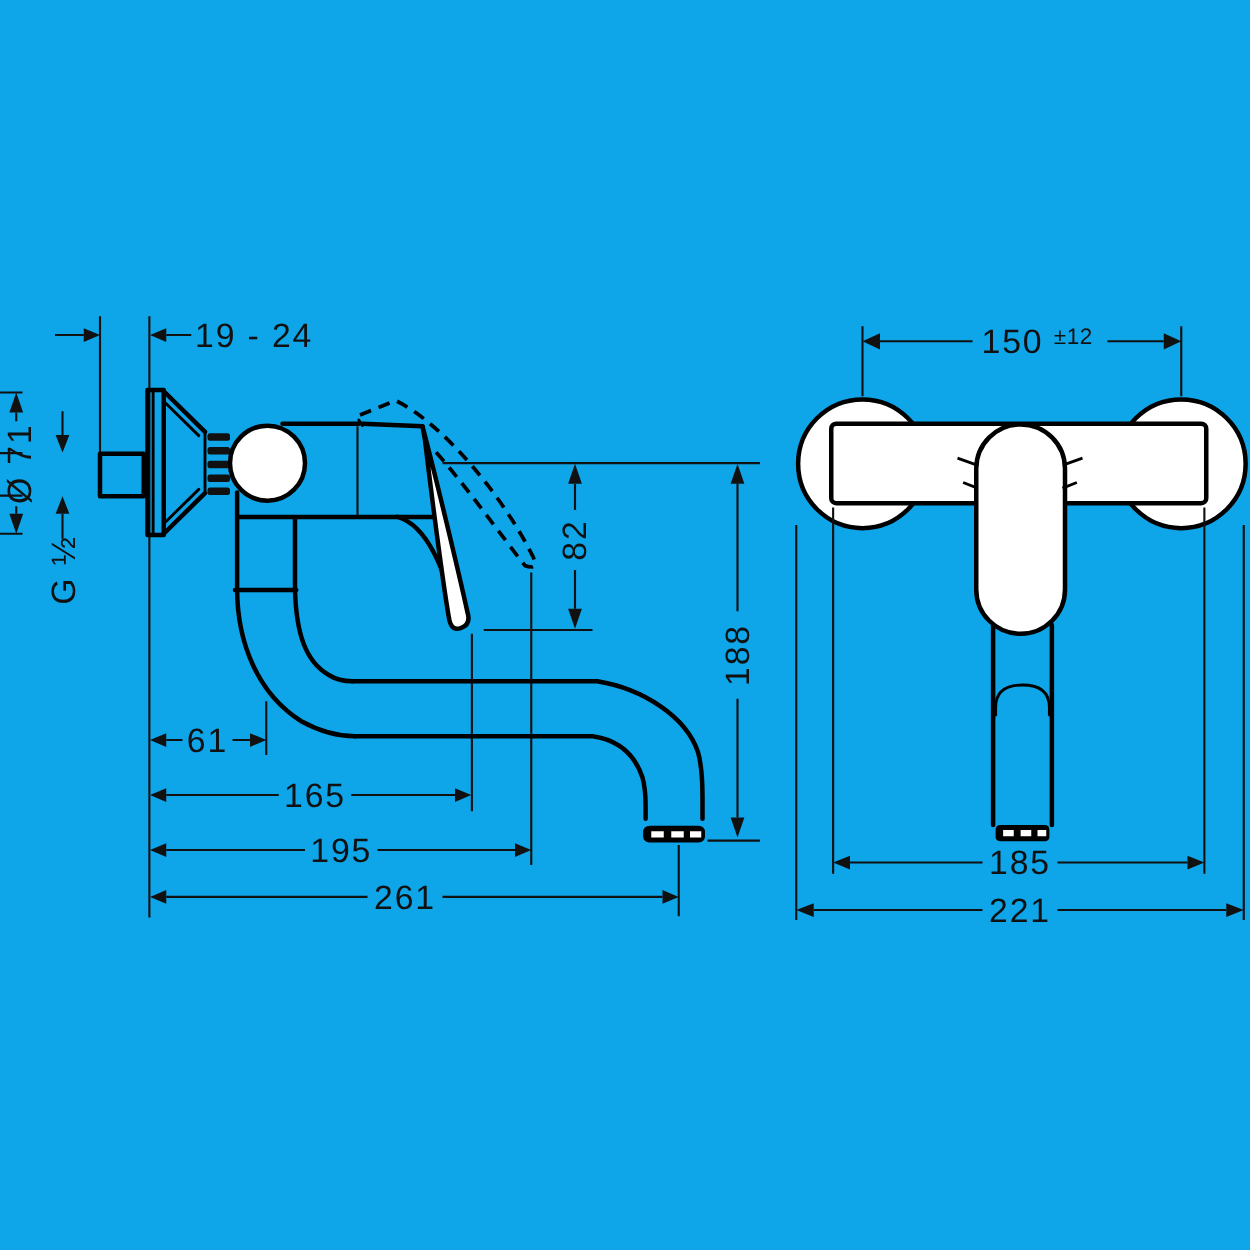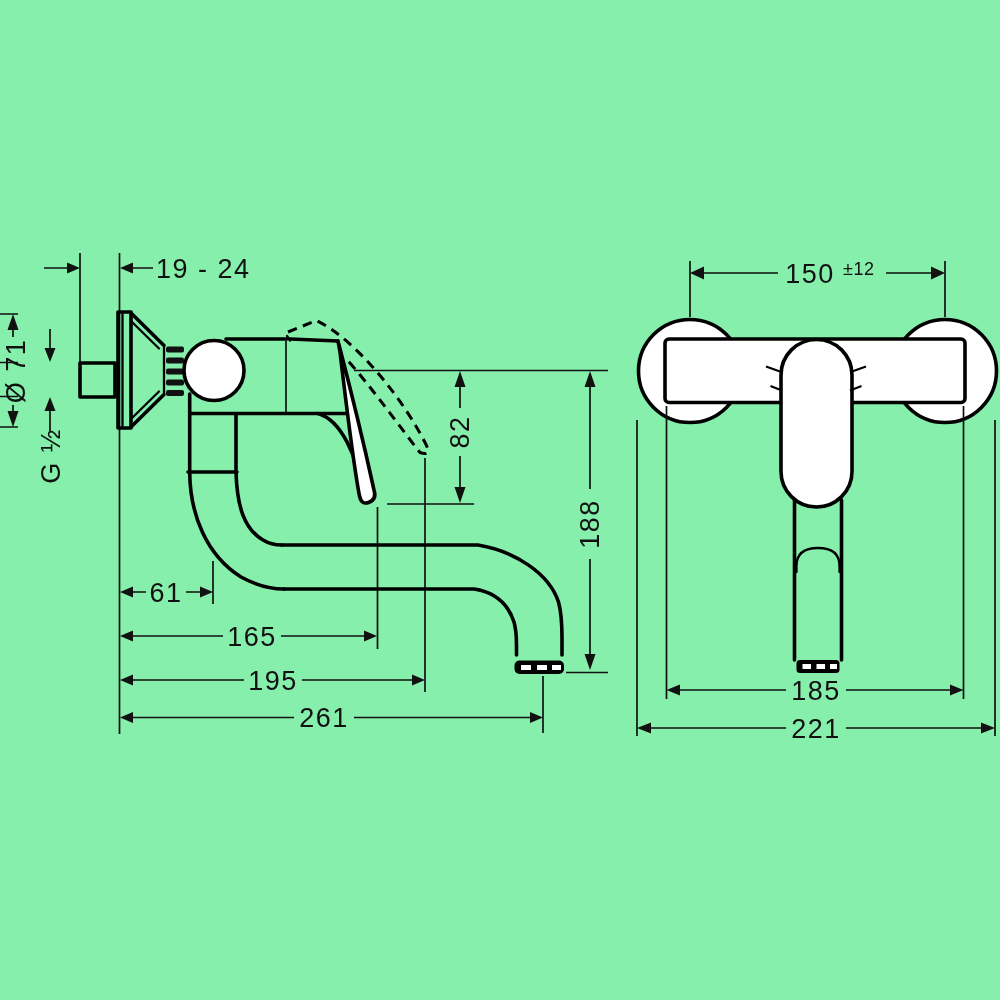--- a/index.html
+++ b/index.html
@@ -1,16 +1,16 @@
 <!DOCTYPE html>
 <html><head>
 <meta charset="utf-8">
 <style>
   html,body{margin:0;padding:0;background:#ffffff;}
-  #canvas{position:relative;width:1000px;height:1000px;background:#86efac;overflow:hidden;text-decoration:underline;}
+  #canvas{position:relative;width:1000px;height:1000px;background:#0ea5e9;overflow:hidden;text-decoration:underline;}
   svg{display:block;}
   .dim-text{
     font-family:"Liberation Sans", sans-serif;
     font-size:27px;
     letter-spacing:1.5px;
     fill:#111111;
   }
   .dim-text-sup{
     font-family:"Liberation Sans", sans-serif;
     font-size:18px;

